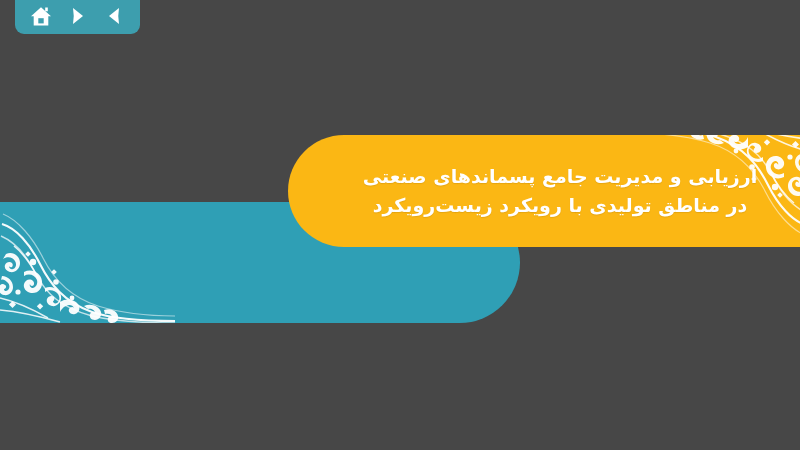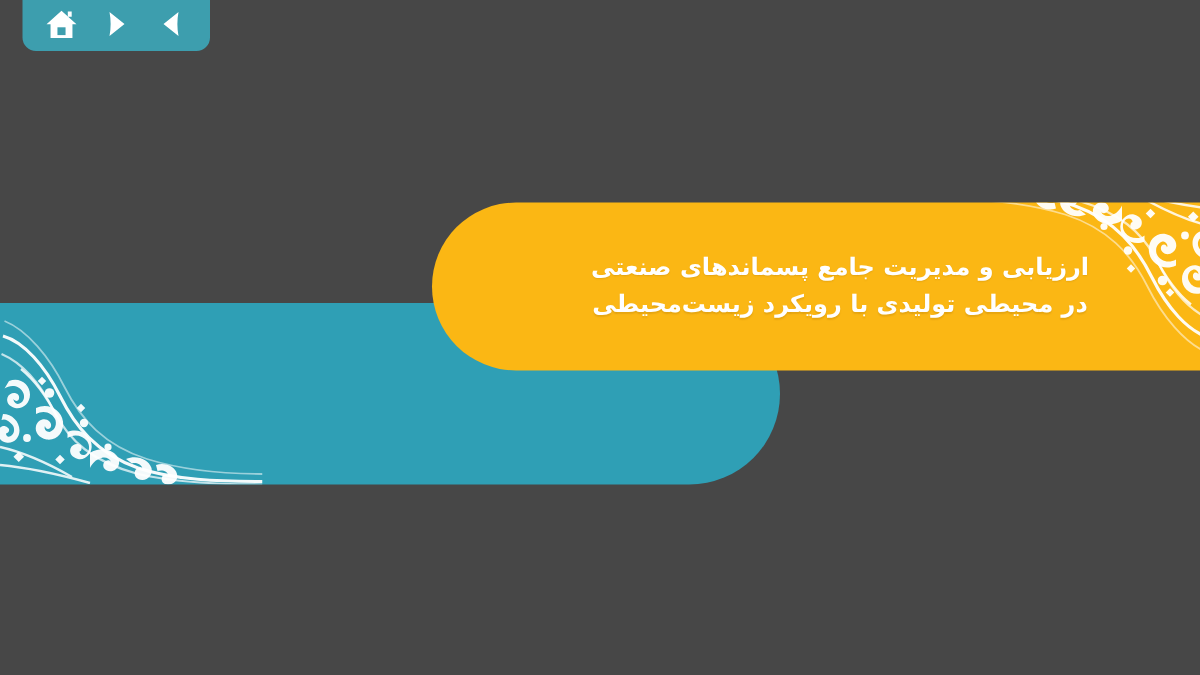--- a/index.html
+++ b/index.html
@@ -89,21 +89,21 @@
     right: 18px;
     top: 50%;
     transform: translateY(-50%);
     width: 460px;
     text-align: center;
     color: #ffffff;
     direction: rtl;
     z-index: 3;
   }
   .title-line {
-    font-size: 16px;
+    font-size: 19px;
     font-weight: bold;
     line-height: 1.55;
     white-space: nowrap;
     letter-spacing: 0.2px;
     text-shadow: 0 1px 1px rgba(140, 90, 0, 0.18);
   }
 </style>
 </head>
 <body>
 
@@ -198,18 +198,18 @@
       </g>
       <g fill="none" stroke="#ffffff" stroke-width="1.6" opacity="0.85">
         <path d="M185 16 c-18 -4 -34 -12 -48 -20"></path>
         <path d="M185 4 c-22 -2 -42 -7 -60 -12"></path>
         <path d="M171 68 c-10 -8 -18 -20 -24 -32"></path>
       </g>
     </svg>
 
     <div id="title-block">
       <div class="title-line">ارزیابی و مدیریت جامع پسماندهای صنعتی</div>
-      <div class="title-line">در محیطی تولیدی با رویکرد زیست‌محیطی</div>
+      <div class="title-line">در مناطق تولیدی با رویکرد زیست‌رویکرد</div>
     </div>
 
   </div>
 
 </div>
 
 </body></html>

